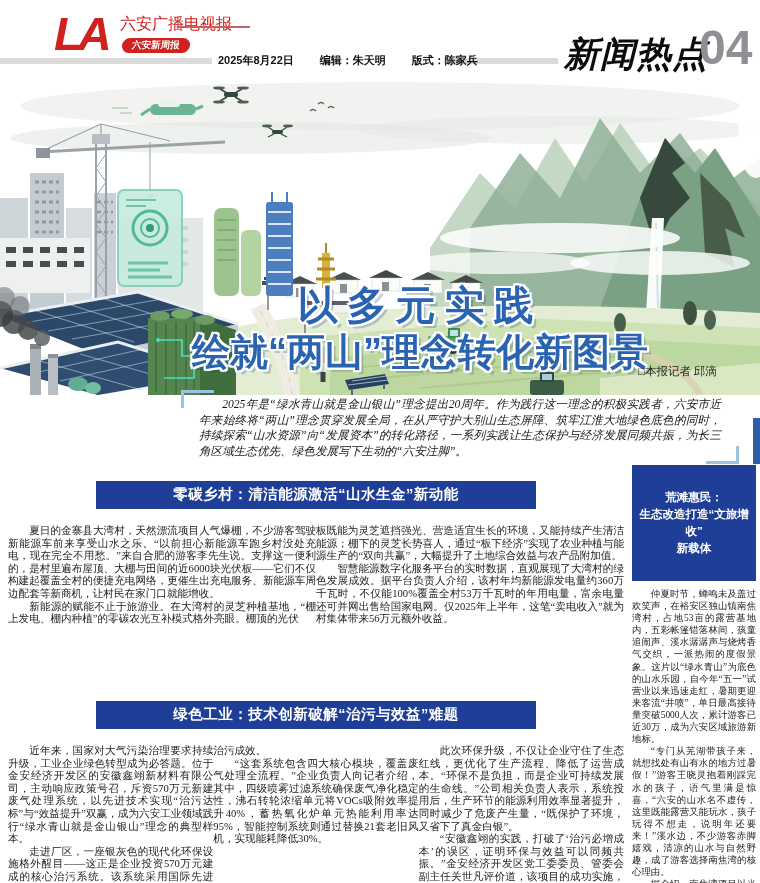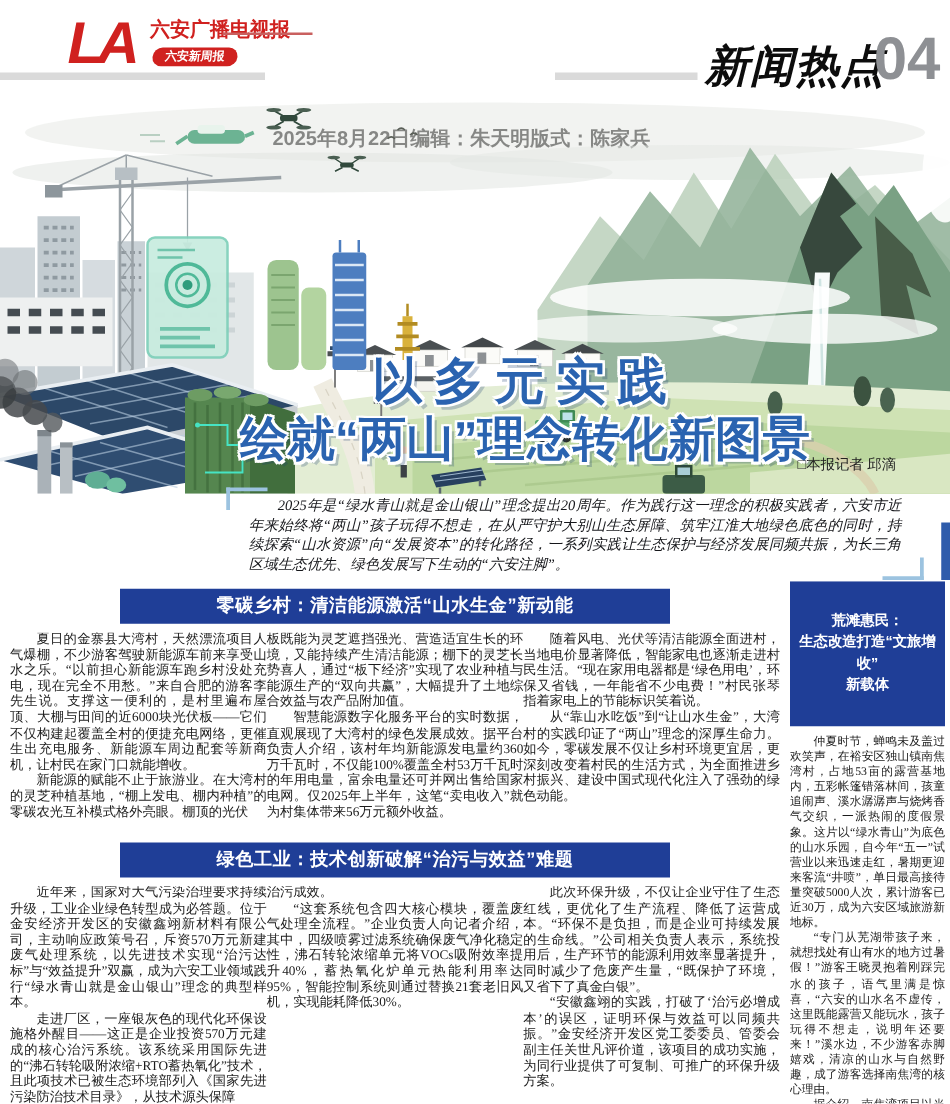--- a/index.html
+++ b/index.html
@@ -2,30 +2,30 @@
 <html><head>
 <meta charset="utf-8">
 <style>
   html,body{margin:0;padding:0;background:#ffffff;}
   .page{position:relative;width:760px;height:883px;background:#fff;overflow:hidden;
         font-family:"Liberation Serif",serif;color:#1c1c1c;}
 
   
   .logo-la{position:absolute;left:54px;top:6px;font-family:"Liberation Sans",sans-serif;
            font-weight:900;font-style:italic;font-size:47px;letter-spacing:-5px;color:#d0211f;}
-  .logo-brand{position:absolute;left:120px;top:14px;font-weight:700;font-size:16px;color:#d0211f;
+  .logo-brand{position:absolute;left:120px;top:14px;font-weight:400;font-size:16px;color:#d0211f;
               font-family:"Liberation Serif",serif;}
   .logo-badge{position:absolute;left:122px;top:38px;background:#d0211f;color:#fff;
               font-family:"Liberation Sans",sans-serif;font-size:9.5px;font-weight:700;
               padding:1px 10px;border-radius:9px;transform:skewX(-6deg);}
   .logo-rule{position:absolute;left:178px;top:26px;width:72px;height:2px;background:#c9605f;}
   .rule-left{position:absolute;left:0;top:58px;width:212px;height:6px;background:#dadada;}
   .rule-right{position:absolute;left:444px;top:58px;width:114px;height:6px;background:#dadada;}
   .dateline{position:absolute;left:218px;top:53px;font-family:"Liberation Sans",sans-serif;
-            font-size:16px;font-weight:700;color:#111;display:flex;gap:0;white-space:nowrap;margin-top:48px;}
+            font-size:11px;font-weight:700;color:#111;display:flex;gap:26px;white-space:nowrap;}
   .section-name{position:absolute;left:564px;top:36px;font-family:"Liberation Sans",sans-serif;
                 font-weight:900;font-size:35px;line-height:1;color:#0c0c0c;letter-spacing:1px;font-style:italic;}
   .page-num{position:absolute;left:699px;top:24px;font-family:"Liberation Sans",sans-serif;
             font-weight:900;font-size:48px;line-height:1;color:#8e9094;}
 
   
   .hero{position:absolute;left:0;top:78px;width:760px;height:317px;}
   .headline{position:absolute;left:110px;top:204px;width:620px;text-align:center;
             font-family:"Liberation Sans",sans-serif;font-weight:900;color:#2a63b0;}
   .headline .l1{font-size:40px;letter-spacing:9px;line-height:46px;}
@@ -40,21 +40,21 @@
   .intro .txt{padding:5px 12px 0 14px;font-style:italic;font-size:11.6px;line-height:15.6px;
               text-align:justify;text-indent:2em;color:#15161a;}
   .corner-tl{position:absolute;left:-4px;top:-2px;width:30px;height:15px;
              border-top:3px solid #9cc3e0;border-left:3px solid #9cc3e0;}
   .corner-br{position:absolute;right:-6px;bottom:-2px;width:30px;height:15px;
              border-bottom:3px solid #9cc3e0;border-right:3px solid #9cc3e0;}
   .edge-accent{position:absolute;right:0;top:418px;width:7px;height:46px;background:#2f5cab;}
 
   
   .main-cols{position:absolute;left:8px;top:465px;width:616px;}
-  .sec-bar{width:408px;margin:6px auto;background:#1f3e97;color:#fff;text-align:center;
+  .sec-bar{width:408px;margin:16px auto;background:#1f3e97;color:#fff;text-align:center;
            font-family:"Liberation Sans",sans-serif;font-weight:700;font-size:14.5px;
            padding:4px 16px 5px;letter-spacing:0.5px;}
   .cols{display:flex;margin-top:7px;overflow:hidden;}
   .sec1 .cols{height:160px;margin-bottom:8px;}
   .sec2 .cols{height:194px;}
   .col{flex:1;font-size:10.6px;line-height:12.6px;text-align:justify;color:#1b1b1b;}
   .col p{margin:0;}
   .indent{text-indent:2em;}
 
   .sidebar{position:absolute;left:632px;top:465px;width:124px;height:418px;overflow:hidden;}
@@ -305,42 +305,38 @@
     <div class="headline">
       <div class="l1">以多元实践</div>
       <div class="l2">绘就“两山”理念转化新图景</div>
     </div>
     <div class="byline">□本报记者 邱滴</div>
   </div>
 
   <div class="intro">
     <div class="corner-tl"></div>
     <div class="corner-br"></div>
-    <div class="txt">2025年是“绿水青山就是金山银山”理念提出20周年。作为践行这一理念的积极实践者，六安市近年来始终将“两山”孩子玩得不想走，在从严守护大别山生态屏障、筑牢江淮大地绿色底色的同时，持续探索“山水资源”向“发展资本”的转化路径，一系列实践让生态保护与经济发展同频共振，为长三角区域生态优先、绿色发展写下生动的“六安注脚”。</div>
+    <div class="txt">2025年是“绿水青山就是金山银山”理念提出20周年。作为践行这一理念的积极实践者，六安市近年来始终将“两山”理念贯穿发展全局，在从严守护大别山生态屏障、筑牢江淮大地绿色底色的同时，持续探索“山水资源”向“发展资本”的转化路径，一系列实践让生态保护与经济发展同频共振，为长三角区域生态优先、绿色发展写下生动的“六安注脚”。</div>
   </div>
   <div class="edge-accent"></div>
 
   <div class="main-cols">
 
     <section class="sec1">
       <div class="sec-bar">
         <span>零碳乡村：清洁能源激活“山水生金”新动能</span>
       </div>
       <div class="cols">
         <div class="col">
           <p class="indent">夏日的金寨县大湾村，天然漂流项目人气爆棚，不少游客驾驶新能源车前来享受山水之乐。“以前担心新能源车跑乡村没处充电，现在完全不用愁。”来自合肥的游客李先生说。支撑这一便利的，是村里遍布屋顶、大棚与田间的近6000块光伏板——它们不仅构建起覆盖全村的便捷充电网络，更催生出充电服务、新能源车周边配套等新商机，让村民在家门口就能增收。</p>
           <p class="indent">新能源的赋能不止于旅游业。在大湾村的灵芝种植基地，“棚上发电、棚内种植”的零碳农光互补模式格外亮眼。棚顶的光伏</p>
         </div>
         <div class="col">
           <p>板既能为灵芝遮挡强光、营造适宜生长的环境，又能持续产生清洁能源；棚下的灵芝长势喜人，通过“板下经济”实现了农业种植与能源生产的“双向共赢”，大幅提升了土地综合效益与农产品附加值。</p>
           <p class="indent">智慧能源数字化服务平台的实时数据，直观展现了大湾村的绿色发展成效。据平台负责人介绍，该村年均新能源发电量约360万千瓦时，不仅能100%覆盖全村53万千瓦时的年用电量，富余电量还可并网出售给国家电网。仅2025年上半年，这笔“卖电收入”就为村集体带来56万元额外收益。</p>
-        </div>
-        <div class="col">
-          <p class="indent">随着风电、光伏等清洁能源全面进村，当地电价显著降低，智能家电也逐渐走进村民生活。“现在家用电器都是‘绿色用电’，环保又省钱，一年能省不少电费！”村民张琴指着家电上的节能标识笑着说。</p>
-          <p class="indent">从“靠山水吃饭”到“让山水生金”，大湾村的实践印证了“两山”理念的深厚生命力。如今，零碳发展不仅让乡村环境更宜居，更深刻改变着村民的生活方式，为全面推进乡村振兴、建设中国式现代化注入了强劲的绿色动能。</p>
         </div>
       </div>
     </section>
 
     <section class="sec2">
       <div class="sec-bar">
         <span>绿色工业：技术创新破解“治污与效益”难题</span>
       </div>
       <div class="cols">
         <div class="col">

